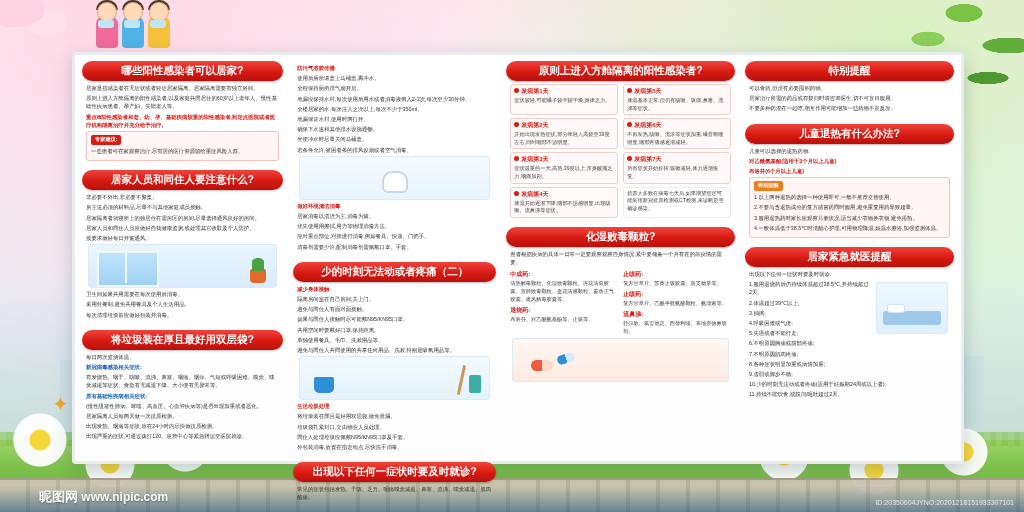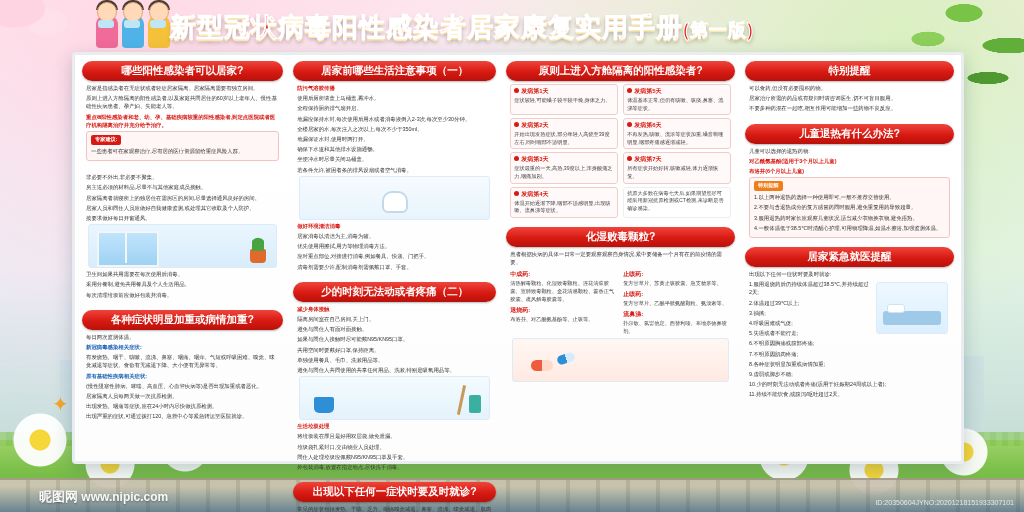--- a/index.html
+++ b/index.html
@@ -245,79 +245,74 @@
       <div class="hair"></div>
         <div class="head"></div>
         <div class="mask" style="top:6px;"></div>
     </div>
     <div class="kid" style="left:52px; background:#f5c13a;">
       <div class="hair"></div>
         <div class="head"></div>
         <div class="mask" style="top:6px;"></div>
     </div>
   </div>
-  <div class="title-wrap">
-    <div class="main-title">
-      <span>新型冠状病毒阳性感染者居家康复实用手册</span><span class="ver">(第一版)</span>
-    </div>
-  </div>
 </div>
 
 <div class="board">
 
   <div class="col col1">
 
     <div class="sect">
       <div class="pill">哪些阳性感染者可以居家?</div>
       <div class="body">
         <p>居家是指感染者在无症状或者轻症居家隔离。居家隔离需要有独立房间。</p>
         <p>原则上进入方舱隔离的阳性感染者,以及家庭共同居住的60岁以上老年人、慢性基础性疾病患者、孕产妇、失能老人等。</p>
         <p class="red">重点ख阳性感染者和老、幼、孕、基础疾病较重的阳性感染者,到定点医院或者医疗机构隔离治疗并充分给予治疗。</p>
         <div class="note-box">
           <span class="tag">专家建议:</span>
           <p>一些患者可在家观察治疗,尽有居的医疗资源留给重症风险人群。</p>
         </div>
       </div>
     </div>
 
     <div class="sect">
+      <div class="pill">居家人员和同住人要注意什么?</div>
       <div class="body">
         <p>非必要不外出,非必要不聚集。</p>
         <p>房主送必须的材料品,尽量不与其他家庭成员接触。</p>
         <p>居家隔离者就寝所上的独居住在需房区的房间,尽量选择通风良好的房间。</p>
         <p>居家人员和同住人员应做好自我健康监测,或处理其它收取及个人防护。</p>
         <p>按要求做好每日开窗通风。</p>
         <div class="illus window">
           <div class="plant"></div>
         </div>
         <p>卫生间如果共用需要在每次使用后消毒。</p>
         <p>采用分餐制,避免共用餐具及个人生活用品。</p>
         <p>每次清理垃圾前应做好包装并消毒。</p>
       </div>
     </div>
 
     <div class="sect">
-      <div class="pill">各种症状明显加重或病情加重?</div>
+      <div class="pill">将垃圾装在厚且最好用双层袋?</div>
       <div class="body">
         <p>每日两次监测体温。</p>
         <p class="blue">新冠病毒感染相关症状:</p>
         <p>有发烧热、咽干、咳嗽、流涕、鼻塞、咽痛、咽痒、气短或呼吸困难、嗅觉、味觉减退等症状。食欲有无减退下降、大小便有无异常等。</p>
         <p class="blue">原有基础性疾病相关症状:</p>
         <p>(慢性阻塞性肺病、哮喘、高血压、心血管疾病等)是否出现加重或者恶化。</p>
         <p>居家隔离人员每两天做一次抗原检测。</p>
         <p>出现发热、咽痛等症状,应在24小时内尽快做抗原检测。</p>
         <p>出现严重的症状,可通过拨打120、急救中心等紧急转运至医院就诊。</p>
       </div>
     </div>
   </div>
 
   <div class="col col2">
 
     <div class="sect">
-      <div class="pill">居家前哪些生活注意事项（一）</div>
       <div class="body">
         <p class="red">防污气溶胶传播</p>
         <p>使用后厕所请盖上马桶盖,再冲水。</p>
         <p>全程保持厕所排气扇开启。</p>
         <p>地漏应保持水封,每次使用后用水或者消毒液倒入2-3次,每次至少30分钟。</p>
         <p>全楼居家的水,每次注入之次以上,每次不少于350ml。</p>
         <p>地漏保证水封,使用时两打开。</p>
         <p>确保下水道和其他排水设施通畅。</p>
         <p>坐便冲水时尽量关闭马桶盖。</p>
         <p>若条件允许,被困者条的排风设扇或者空气消毒。</p>

